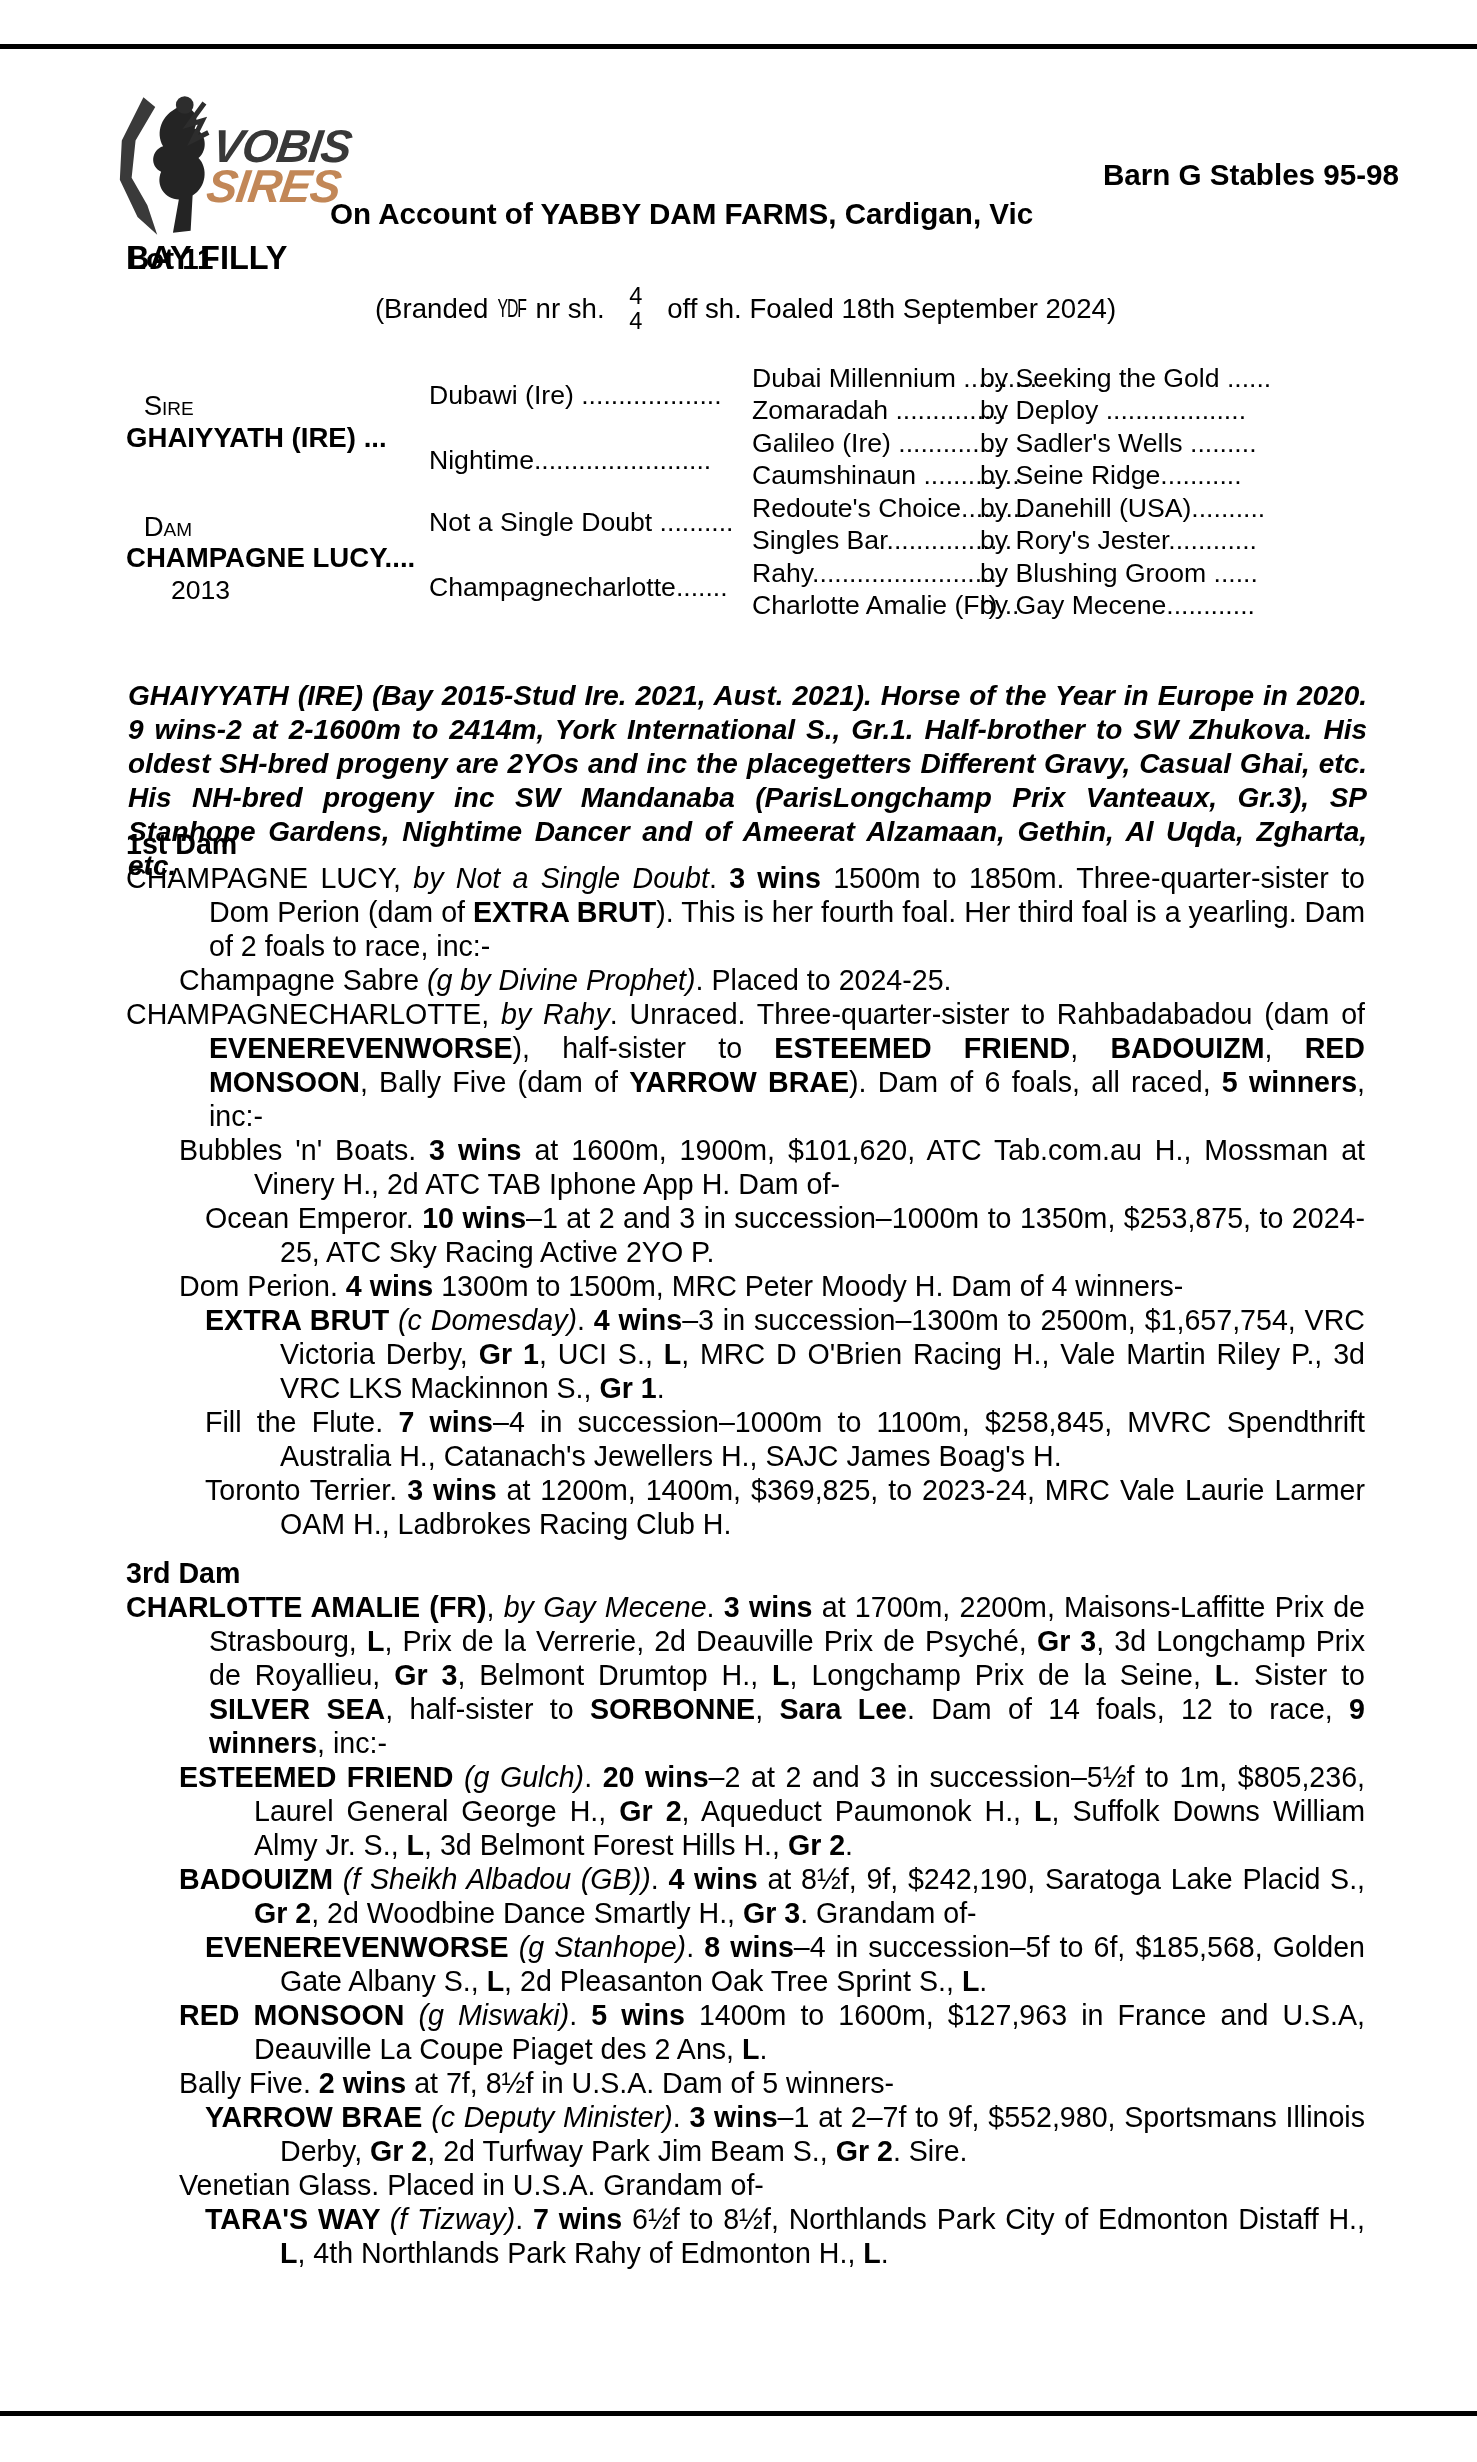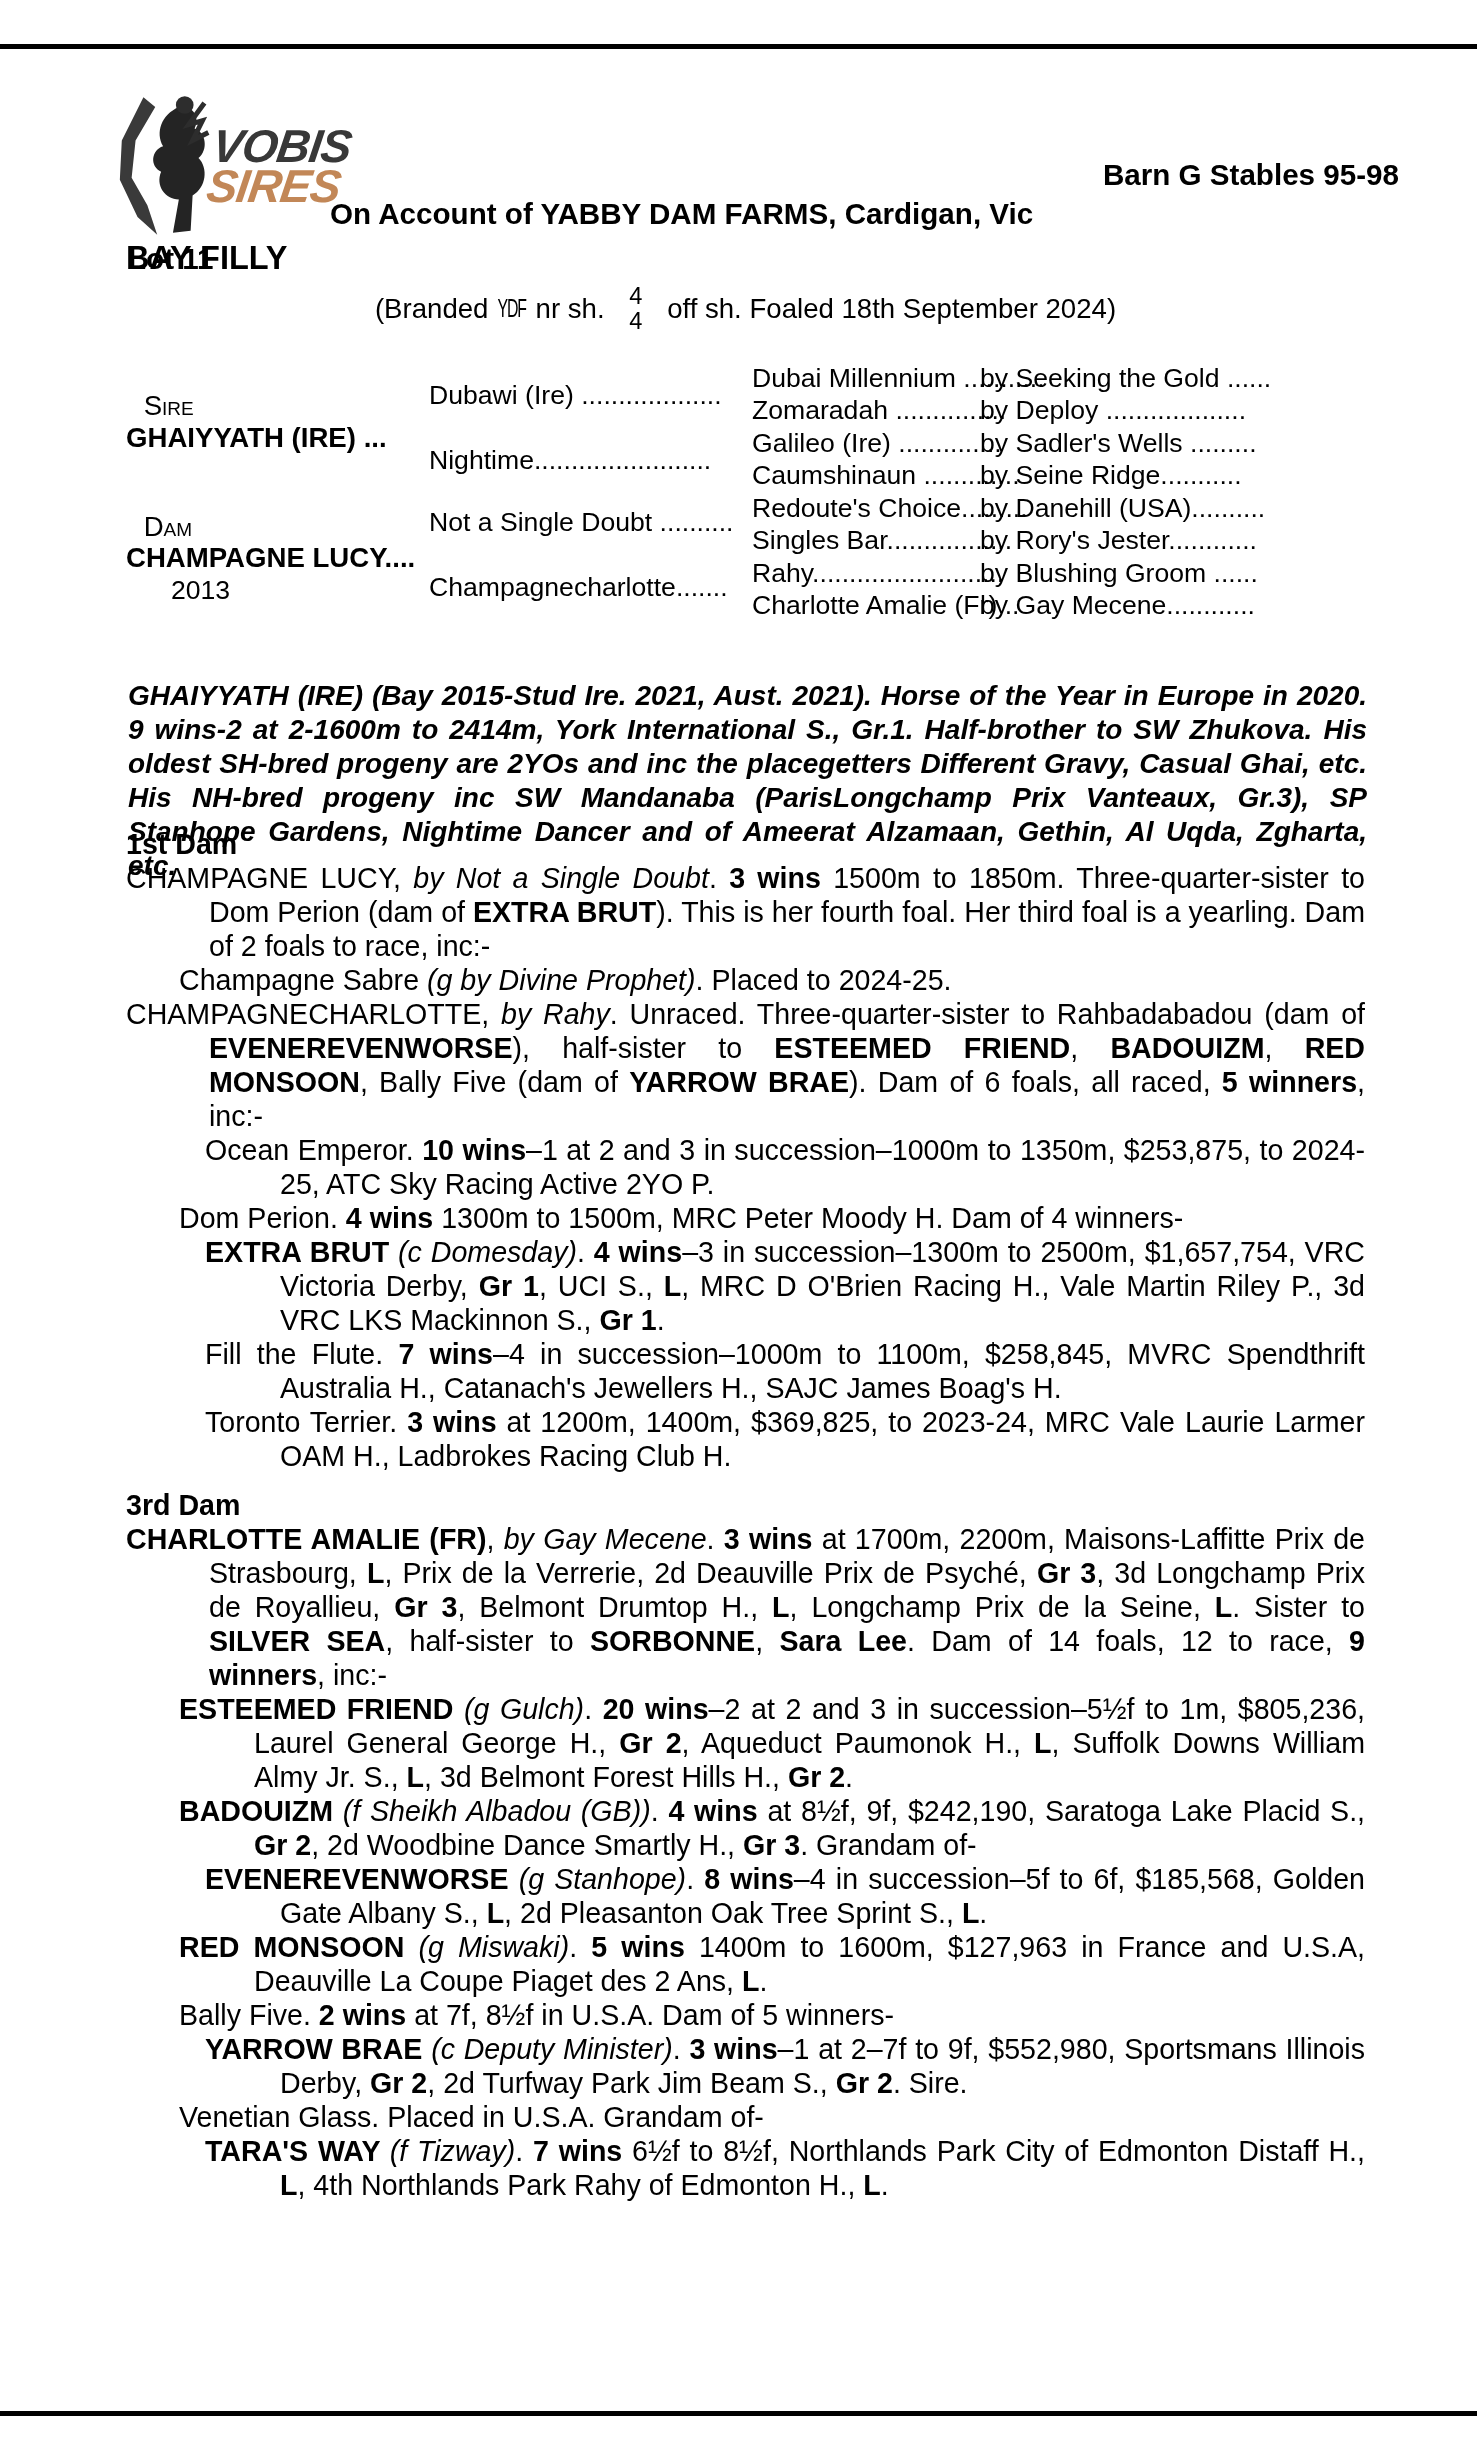--- a/index.html
+++ b/index.html
@@ -128,20 +128,21 @@
     <div class="c4 r7">by Gay Mecene............</div>
   </div>
 
   <div class="sire-summary">GHAIYYATH (IRE) (Bay 2015-Stud Ire. 2021, Aust. 2021). Horse of the Year in Europe in 2020. 9 wins-2 at 2-1600m to 2414m, York International S., Gr.1. Half-brother to SW Zhukova. His oldest SH-bred progeny are 2YOs and inc the placegetters Different Gravy, Casual Ghai, etc. His NH-bred progeny inc SW Mandanaba (ParisLongchamp Prix Vanteaux, Gr.3), SP Stanhope Gardens, Nightime Dancer and of Ameerat Alzamaan, Gethin, Al Uqda, Zgharta, etc.</div>
 
   <div class="sections">
       <div class="sec-heading">1st Dam</div>
       <div class="para l0"><span>CHAMPAGNE LUCY, </span><span class="i">by Not a Single Doubt</span><span>. </span><span class="b">3 wins</span><span> 1500m to 1850m. Three-quarter-sister to Dom Perion (dam of </span><span class="b">EXTRA BRUT</span><span>). This is her fourth foal. Her third foal is a yearling. Dam of 2 foals to race, inc:-</span></div>
       <div class="para l1"><span>Champagne Sabre </span><span class="i">(g by Divine Prophet)</span><span>. Placed to 2024-25.</span></div>
       <div class="para l0"><span>CHAMPAGNECHARLOTTE, </span><span class="i">by Rahy</span><span>. Unraced. Three-quarter-sister to Rahbadabadou (dam of </span><span class="b">EVENEREVENWORSE</span><span>), half-sister to </span><span class="b">ESTEEMED FRIEND</span><span>, </span><span class="b">BADOUIZM</span><span>, </span><span class="b">RED MONSOON</span><span>, Bally Five (dam of </span><span class="b">YARROW BRAE</span><span>). Dam of 6 foals, all raced, </span><span class="b">5 winners</span><span>, inc:-</span></div>
+      <div class="para l1"><span>Bubbles 'n' Boats. </span><span class="b">3 wins</span><span> at 1600m, 1900m, $101,620, ATC Tab.com.au H., Mossman at Vinery H., 2d ATC TAB Iphone App H. Dam of-</span></div>
       <div class="para l2"><span>Ocean Emperor. </span><span class="b">10 wins</span><span>–1 at 2 and 3 in succession–1000m to 1350m, $253,875, to 2024-25, ATC Sky Racing Active 2YO P.</span></div>
       <div class="para l1"><span>Dom Perion. </span><span class="b">4 wins</span><span> 1300m to 1500m, MRC Peter Moody H. Dam of 4 winners-</span></div>
       <div class="para l2"><span class="b">EXTRA BRUT </span><span class="i">(c Domesday)</span><span>. </span><span class="b">4 wins</span><span>–3 in succession–1300m to 2500m, $1,657,754, VRC Victoria Derby, </span><span class="b">Gr 1</span><span>, UCI S., </span><span class="b">L</span><span>, MRC D O'Brien Racing H., Vale Martin Riley P., 3d VRC LKS Mackinnon S., </span><span class="b">Gr 1</span><span>.</span></div>
       <div class="para l2"><span>Fill the Flute. </span><span class="b">7 wins</span><span>–4 in succession–1000m to 1100m, $258,845, MVRC Spendthrift Australia H., Catanach's Jewellers H., SAJC James Boag's H.</span></div>
       <div class="para l2"><span>Toronto Terrier. </span><span class="b">3 wins</span><span> at 1200m, 1400m, $369,825, to 2023-24, MRC Vale Laurie Larmer OAM H., Ladbrokes Racing Club H.</span></div>
       <div class="sec-heading">3rd Dam</div>
       <div class="para l0"><span class="b">CHARLOTTE AMALIE (FR)</span><span>, </span><span class="i">by Gay Mecene</span><span>. </span><span class="b">3 wins</span><span> at 1700m, 2200m, Maisons-Laffitte Prix de Strasbourg, </span><span class="b">L</span><span>, Prix de la Verrerie, 2d Deauville Prix de Psyché, </span><span class="b">Gr 3</span><span>, 3d Longchamp Prix de Royallieu, </span><span class="b">Gr 3</span><span>, Belmont Drumtop H., </span><span class="b">L</span><span>, Longchamp Prix de la Seine, </span><span class="b">L</span><span>. Sister to </span><span class="b">SILVER SEA</span><span>, half-sister to </span><span class="b">SORBONNE</span><span>, </span><span class="b">Sara Lee</span><span>. Dam of 14 foals, 12 to race, </span><span class="b">9 winners</span><span>, inc:-</span></div>
       <div class="para l1"><span class="b">ESTEEMED FRIEND </span><span class="i">(g Gulch)</span><span>. </span><span class="b">20 wins</span><span>–2 at 2 and 3 in succession–5½f to 1m, $805,236, Laurel General George H., </span><span class="b">Gr 2</span><span>, Aqueduct Paumonok H., </span><span class="b">L</span><span>, Suffolk Downs William Almy Jr. S., </span><span class="b">L</span><span>, 3d Belmont Forest Hills H., </span><span class="b">Gr 2</span><span>.</span></div>
       <div class="para l1"><span class="b">BADOUIZM </span><span class="i">(f Sheikh Albadou (GB))</span><span>. </span><span class="b">4 wins</span><span> at 8½f, 9f, $242,190, Saratoga Lake Placid S., </span><span class="b">Gr 2</span><span>, 2d Woodbine Dance Smartly H., </span><span class="b">Gr 3</span><span>. Grandam of-</span></div>
       <div class="para l2"><span class="b">EVENEREVENWORSE </span><span class="i">(g Stanhope)</span><span>. </span><span class="b">8 wins</span><span>–4 in succession–5f to 6f, $185,568, Golden Gate Albany S., </span><span class="b">L</span><span>, 2d Pleasanton Oak Tree Sprint S., </span><span class="b">L</span><span>.</span></div>

